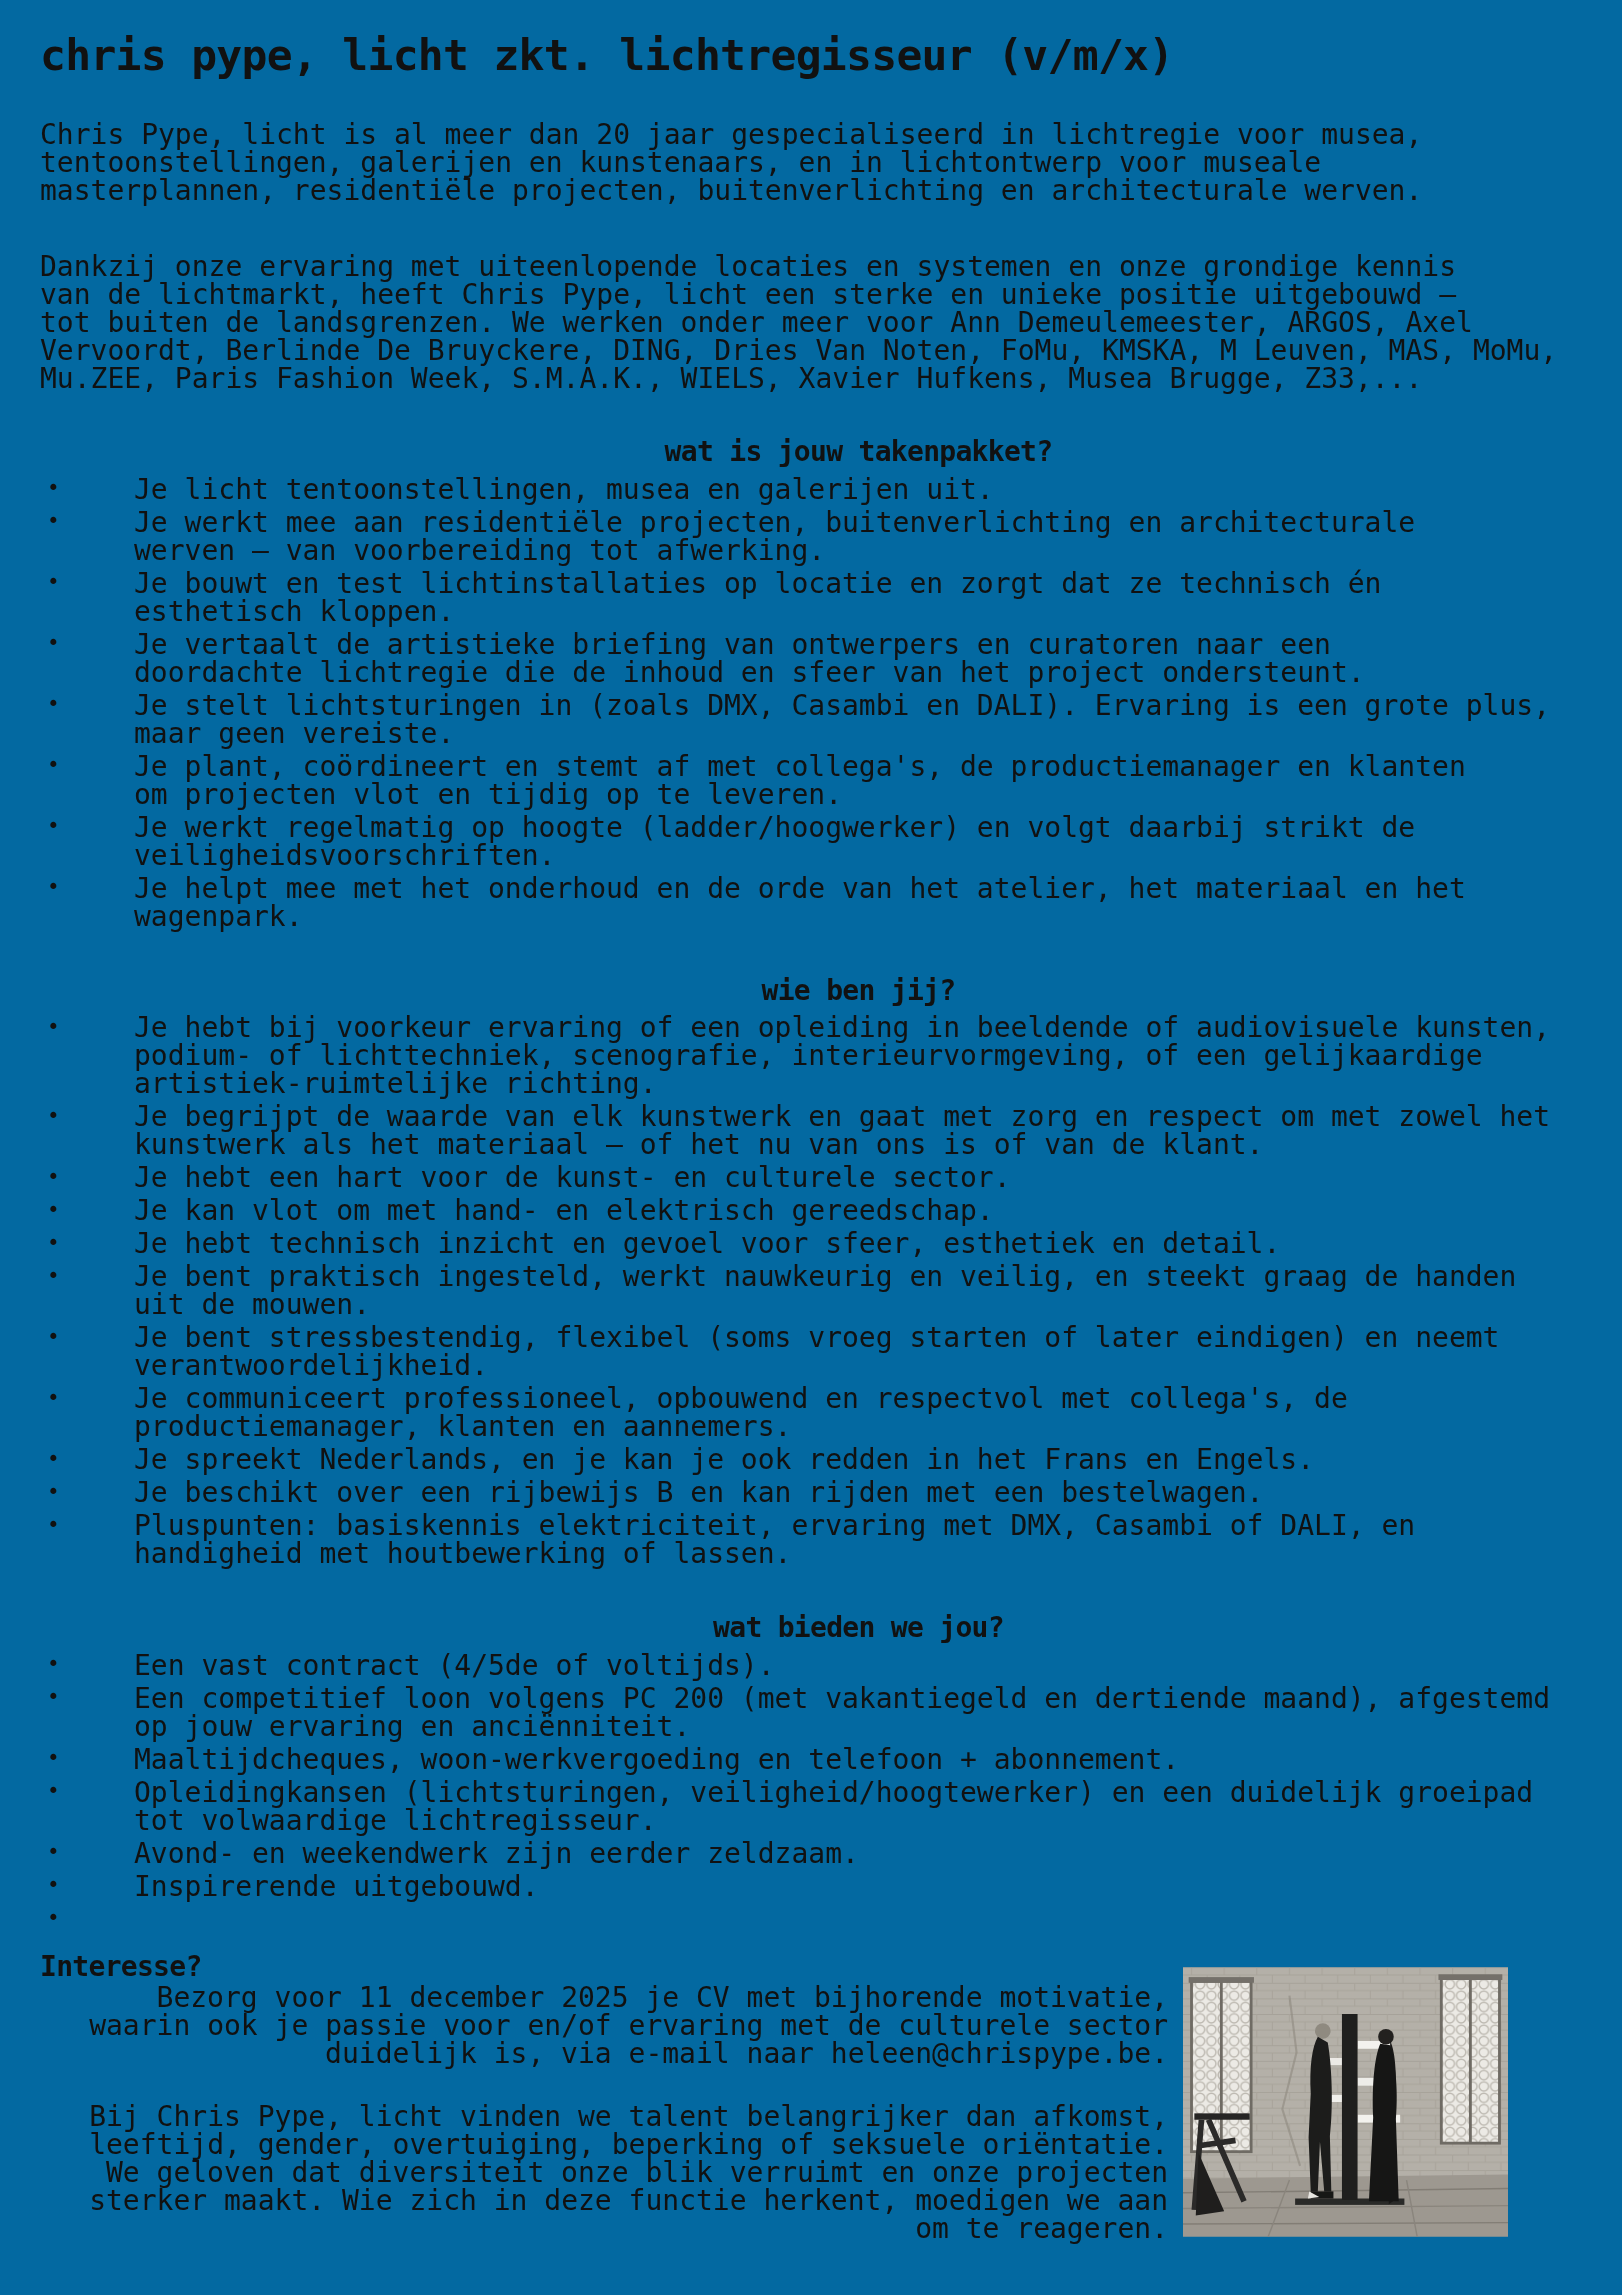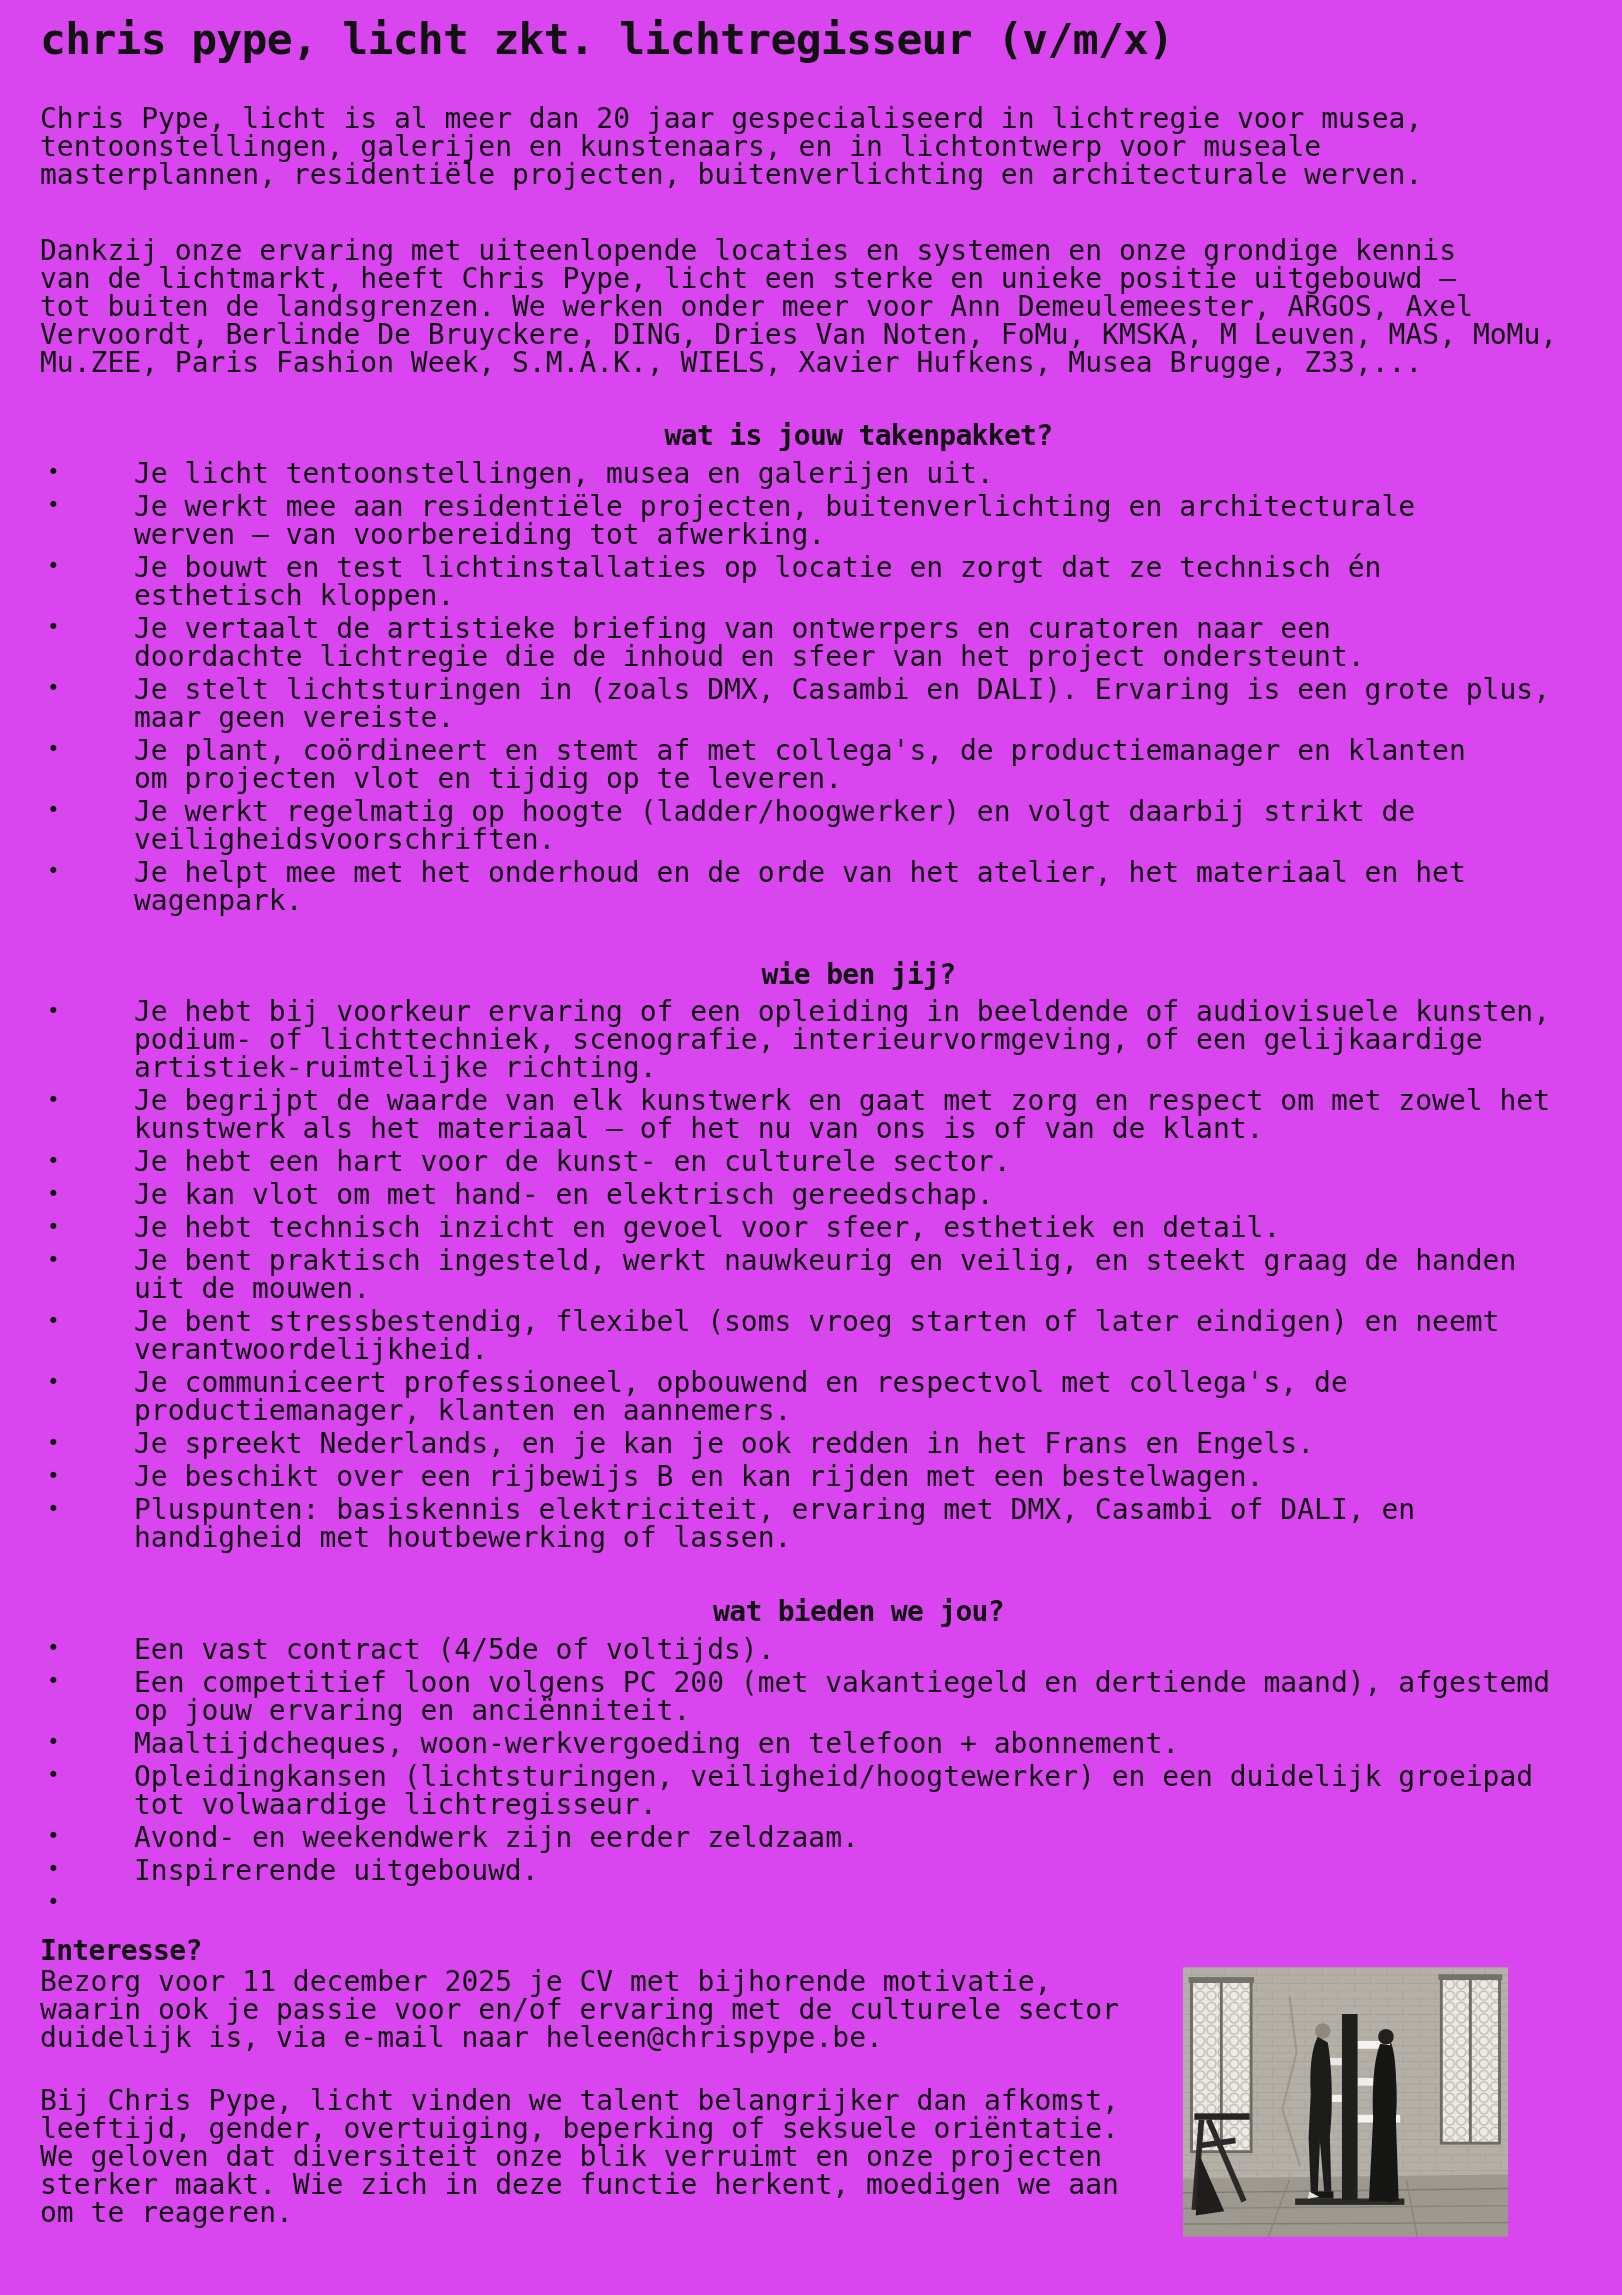--- a/index.html
+++ b/index.html
@@ -1,24 +1,24 @@
 <!DOCTYPE html>
 <html style="font-size:11.4px"><head>
 <meta charset="utf-8">
 <style>
   html,body { margin:0; padding:0; background:#e9e9e9; }
   .page {
     position:relative;
     width:1622px; height:2295px;
     margin:0 auto;
-    background:#d946ef;
+    background:#0369a1;
     color:#111111;
     font-family:"DejaVu Sans Mono","Liberation Mono",monospace;
     box-sizing:border-box;
-    padding:18px 39px 0 40px;
+    padding:34px 39px 0 40px;
     overflow:hidden;
   }
   .title {
     margin:0 0 44px 0;
     font-size:43px;
     line-height:43px;
     font-weight:bold;
     letter-spacing:-0.7px;
     white-space:nowrap;
   }
@@ -63,20 +63,21 @@
     line-height:31px;
     font-weight:bold;
     letter-spacing:-0.7px;
   }
   .interesse-body {
     margin:0;
     max-width:1128px;
     font-size:28px;
     line-height:28px;
     white-space:pre-line;
+    text-align:right;
   }
   .closing { margin-top:35px; }
   .email-link { color:inherit; text-decoration:none; }
   .photo {
     position:absolute;
     left:1183px; top:1967px;
     width:325px; height:270px;
   }
 </style>
 </head>

